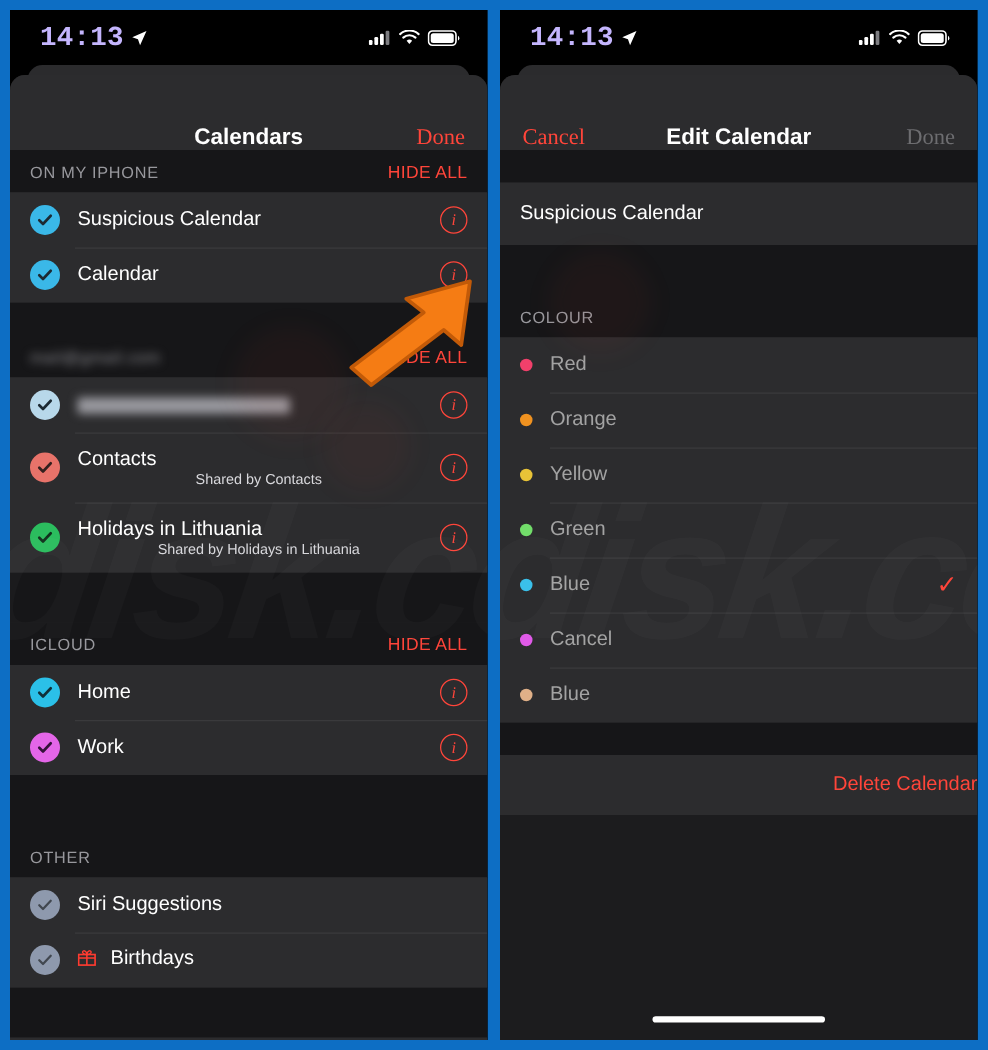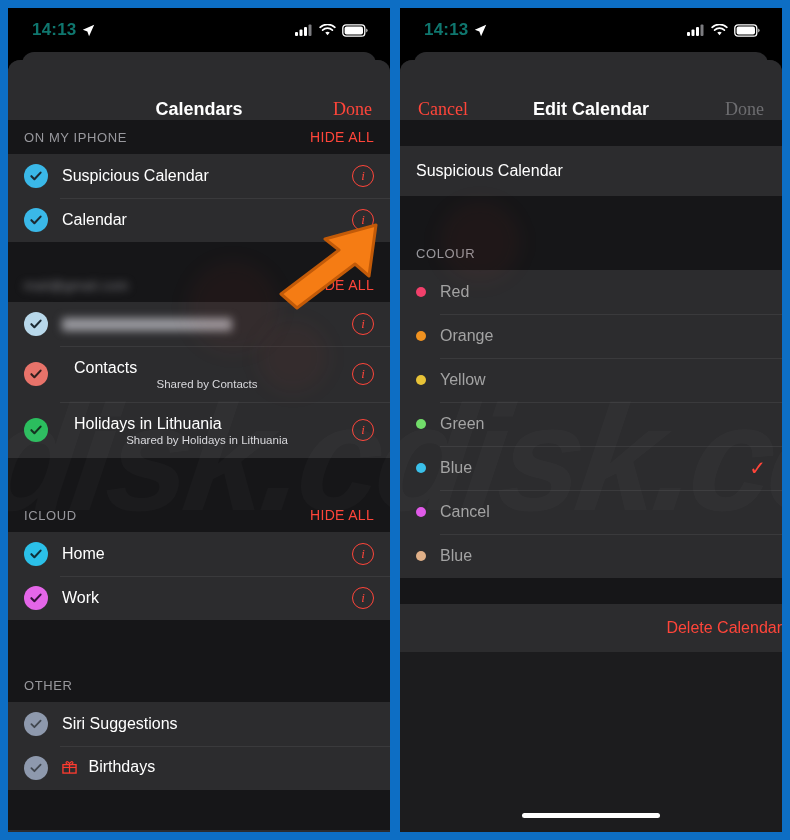--- a/index.html
+++ b/index.html
@@ -36,24 +36,25 @@
     height: 44px;
     background: #000;
     display: flex;
     align-items: center;
     justify-content: space-between;
     padding: 0 22px 0 24px;
     color: #fff;
   }
   .sb-left { display: flex; align-items: center; gap: 6px; }
   .sb-time {
-    font-size: 17px;
+    font-size: 22px;
     font-weight: bold;
     letter-spacing: .2px;
-    color: #0f766e;
+    color: #c4b5fd;
+    font-family: Liberation Mono, monospace;
   }
   .loc-arrow { display:block; }
   .sb-right { display: flex; align-items: center; gap: 6px; }
 
   
   .sheet-wrap {
     position: relative;
     height: 780px;
     background: #000;
   }
@@ -129,21 +130,21 @@
   
   .group { background: #2c2c2e; }
   .row {
     display: flex;
     align-items: center;
     min-height: 44px;
     padding: 0 16px;
     position: relative;
     background: #2c2c2e;
   }
-  .row.tall { min-height: 56px; gap: 12px; }
+  .row.tall { min-height: 56px; }
   .row + .row::before {
     content: "";
     position: absolute;
     left: 52px; right: 0; top: 0;
     height: 1px;
     background: #3a3a3c;
   }
   .check {
     width: 24px; height: 24px;
     border-radius: 50%;

